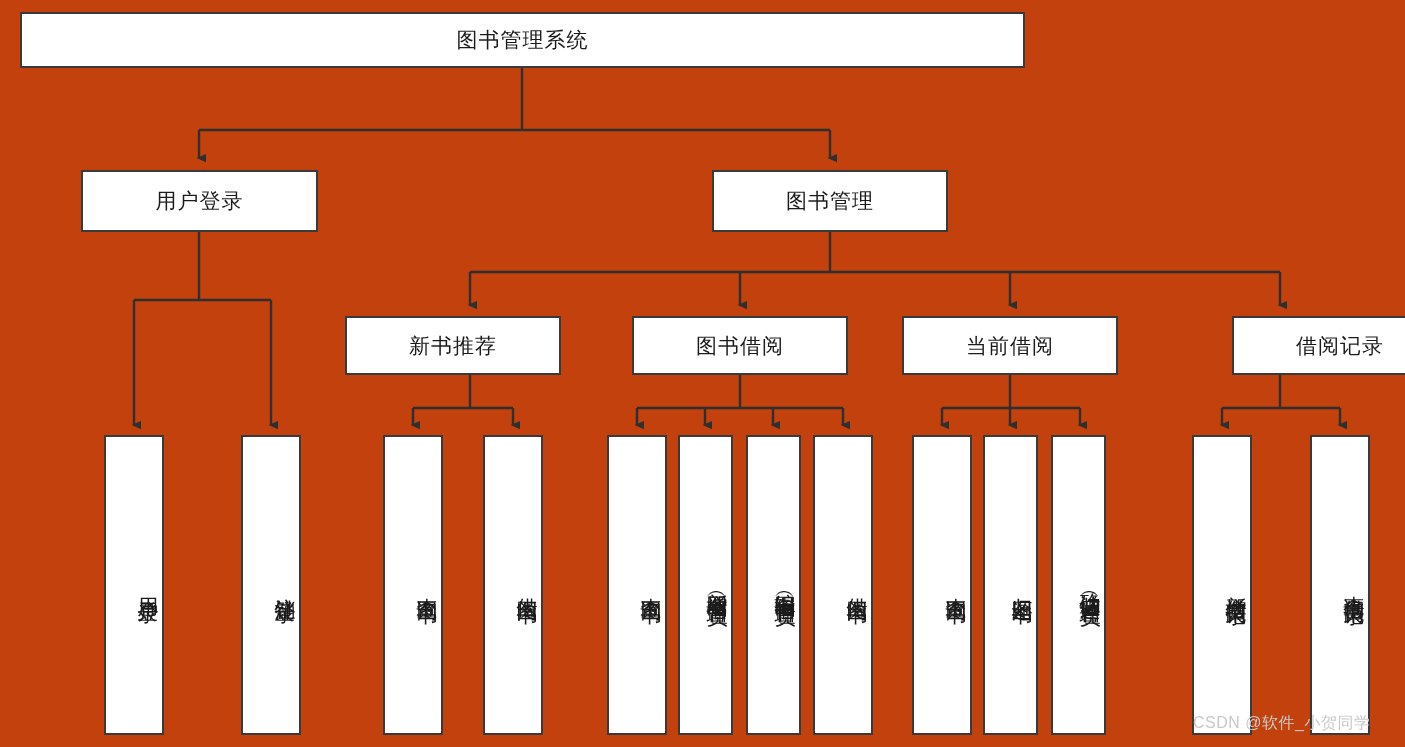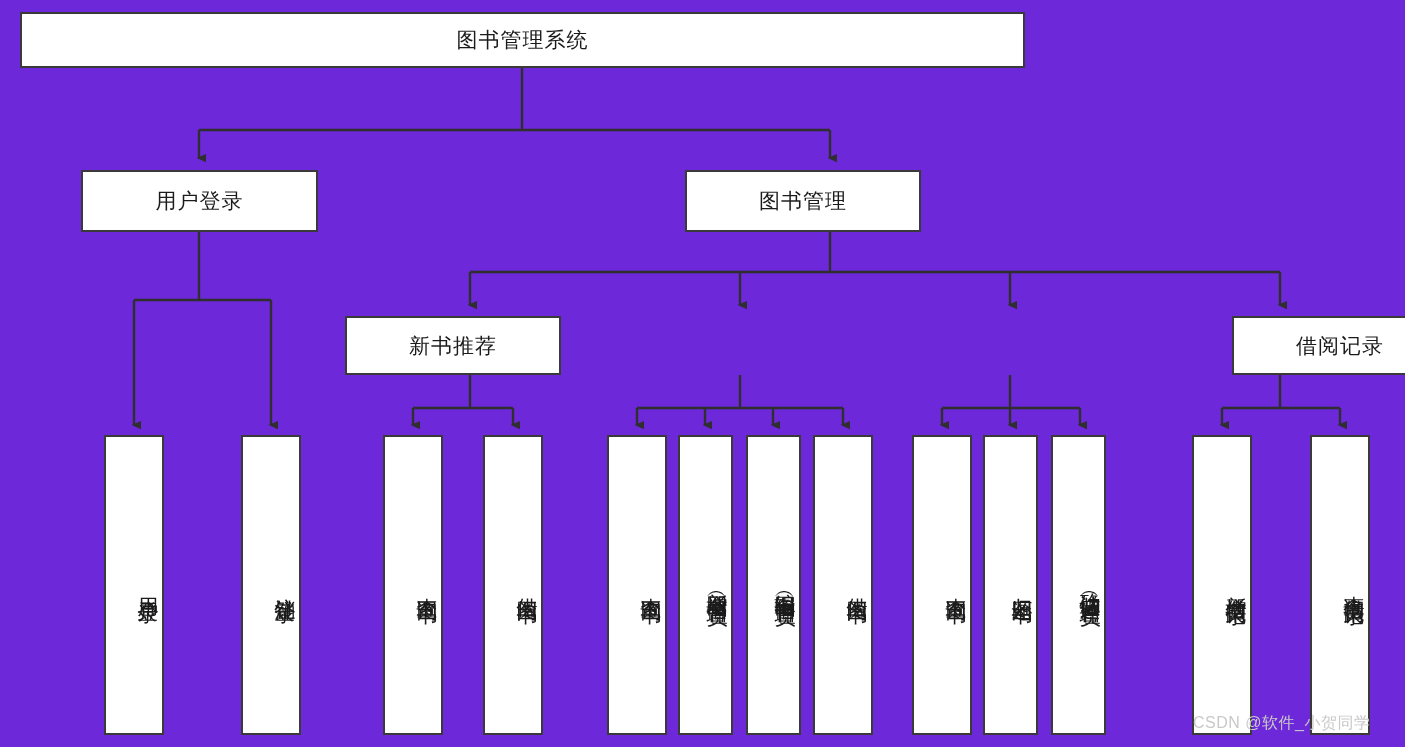--- a/index.html
+++ b/index.html
@@ -7,21 +7,21 @@
     padding: 0;
     background: #ffffff;
   }
   body {
     font-family: "Liberation Sans", "DejaVu Sans", sans-serif;
   }
   #canvas {
     position: relative;
     width: 1405px;
     height: 747px;
-    background: #6d28d9;
+    background: #c2410c;
     overflow: hidden;
   }
   #wires {
     position: absolute;
     left: 0;
     top: 0;
     width: 1405px;
     height: 747px;
     pointer-events: none;
   }
@@ -119,29 +119,35 @@
   </svg>
 
   <div class="node horiz" style="left:20px; top:12px; width:1005px; height:56px;">
     <span>图书管理系统</span>
   </div>
 
   <div class="node horiz" style="left:81px; top:170px; width:237px; height:62px;">
     <span>用户登录</span>
   </div>
 
-  <div class="node horiz" style="left:685px; top:170px; width:236px; height:62px;">
+  <div class="node horiz" style="left:712px; top:170px; width:236px; height:62px;">
     <span>图书管理</span>
   </div>
 
   <div class="node horiz" style="left:345px; top:316px; width:216px; height:59px;">
     <span>新书推荐</span>
   </div>
 
-
+  <div class="node horiz" style="left:632px; top:316px; width:216px; height:59px;">
+    <span>图书借阅</span>
+  </div>
+
+  <div class="node horiz" style="left:902px; top:316px; width:216px; height:59px;">
+    <span>当前借阅</span>
+  </div>
 
   <div class="node horiz" style="left:1232px; top:316px; width:216px; height:59px;">
     <span>借阅记录</span>
   </div>
 
   <div class="node vert" style="left:104px; top:435px; width:60px; height:300px;">
     <span>用户登录</span>
   </div>
 
   <div class="node vert" style="left:241px; top:435px; width:60px; height:300px;">

